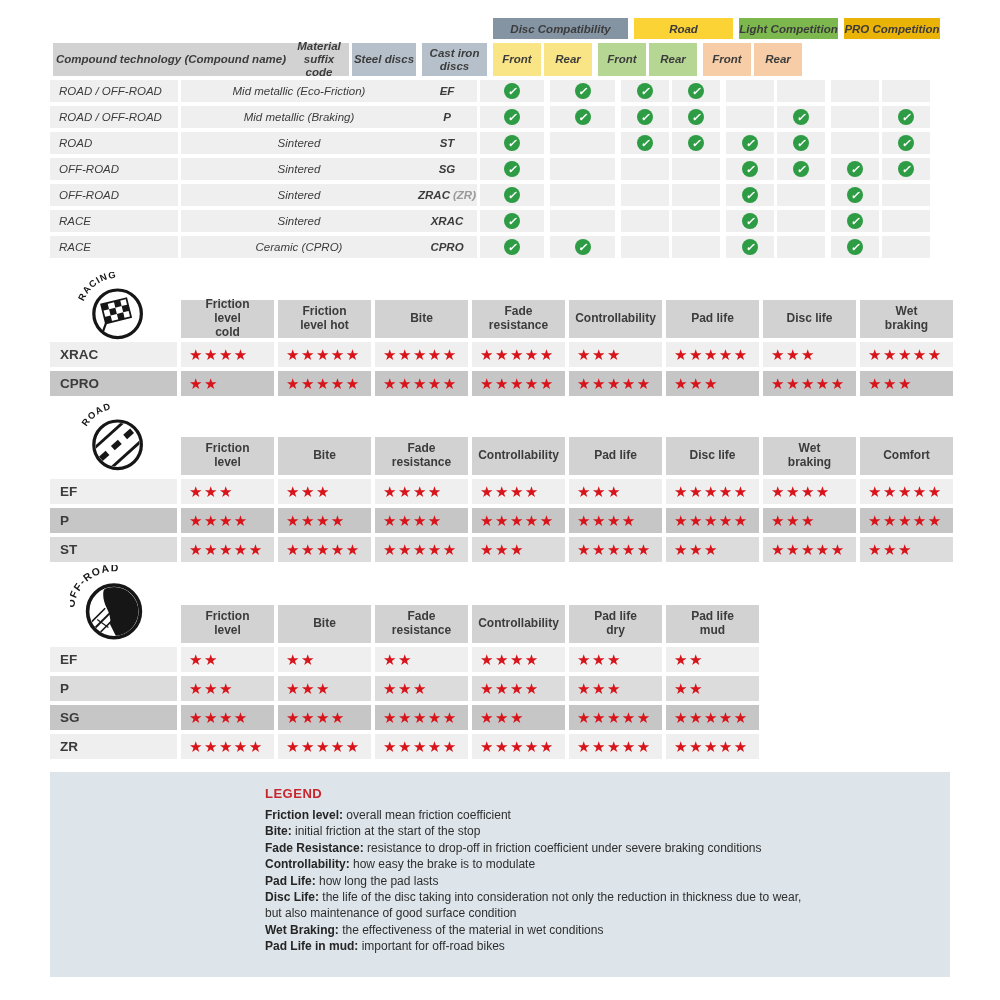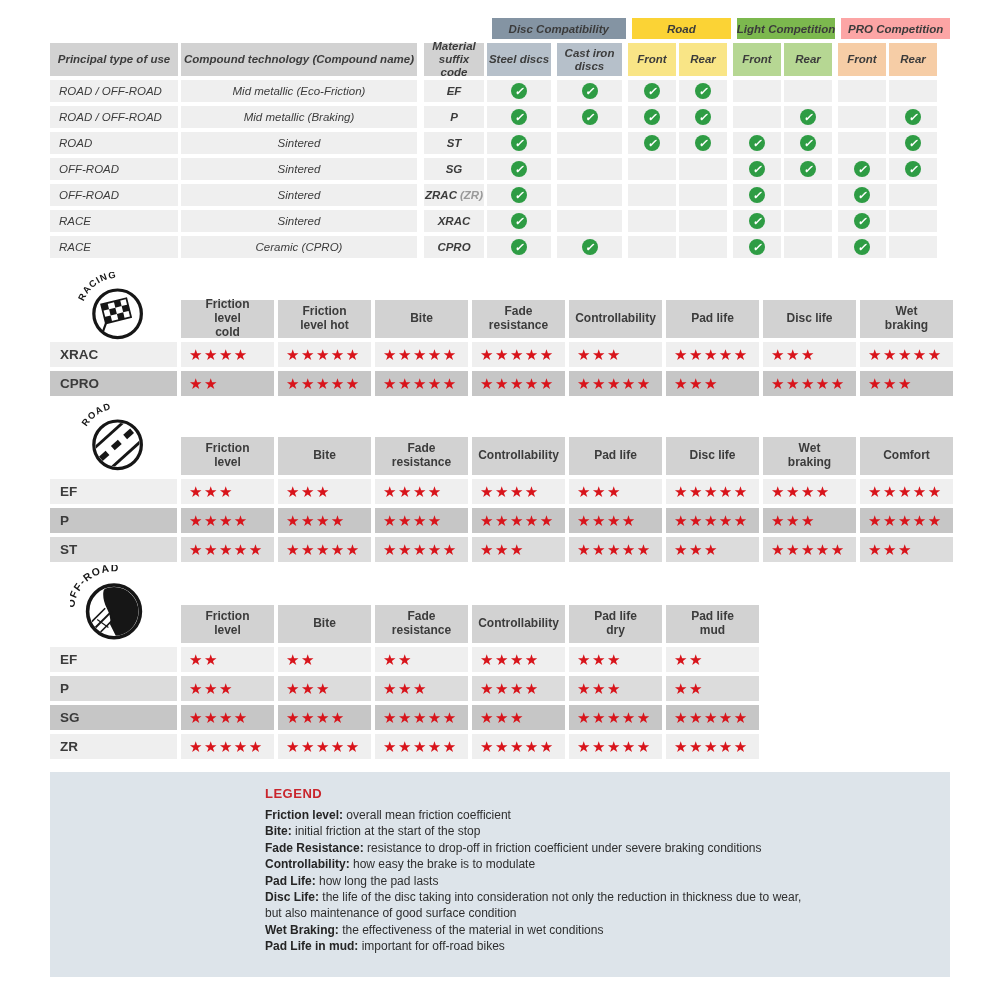--- a/index.html
+++ b/index.html
@@ -13,21 +13,21 @@
   
   .compat{position:absolute;left:50px;top:18px;width:900px;font-style:italic;}
   .ghead-row{height:21px;}
   .ghead{font-weight:bold;font-size:11.5px;color:#3b3b3b;}
   .subhead-row{height:33px;margin-top:4px;}
   .subhead{font-weight:bold;font-size:11.5px;line-height:1.12;}
   .hgray{background:#d2d2d2;}
   .compat-datarow{height:22px;margin-top:4px;font-size:11.5px;}
   .c-use{width:128px;justify-content:flex-start;padding-left:9px;text-align:left;}
   .c-tech{width:236px;margin-left:3px;}
-  .c-code{width:60px;margin-left:7px;font-weight:bold;}
+  .c-code{width:60px;margin-left:0;font-weight:bold;}
   .code-note{color:#9a9a9a;font-weight:bold;margin-left:3px;}
   .spacer{background:transparent;}
   .check{width:16px;height:16px;border-radius:50%;color:#fff;font-size:11px;font-weight:bold;display:flex;align-items:center;justify-content:center;line-height:1;}
 
   
   .rt{position:absolute;left:50px;width:910px;}
   .rt-icon{position:absolute;left:28px;top:0;}
   .rt-icon.big{left:20px;}
   .rt-h-row{height:38px;}
   .rt-h{width:93px;margin-left:4px;background:#d2d2d2;font-weight:bold;font-size:12px;line-height:1.15;padding:0 22px;}
@@ -51,24 +51,23 @@
 <body>
 
 <div class="page">
 
   <section class="compat" id="compat">
       <div class="row ghead-row">
         <div class="cell spacer" style="width: 440px;"></div>
         <div class="cell ghead" style="width: 135px; margin-left: 3px; background: rgb(132, 148, 163);">Disc Compatibility</div>
         <div class="cell ghead" style="width: 99px; margin-left: 6px; background: rgb(251, 211, 53);">Road</div>
         <div class="cell ghead" style="width: 99px; margin-left: 6px; background: rgb(124, 184, 78);">Light Competition</div>
-        <div class="cell ghead" style="width: 109px; margin-left: 6px; background: #fca5a5;">PRO Competition</div>
+        <div class="cell ghead" style="width: 96px; margin-left: 6px; background: #eab308;">PRO Competition</div>
       </div>
       <div class="row subhead-row">
-        <div class="cell subhead hgray c-use" style="justify-content: center; padding-left: 0px; text-align: center;">Principal type of use</div>
         <div class="cell subhead hgray c-tech">Compound technology (Compound name)</div>
         <div class="cell subhead hgray c-code" style="font-weight: bold;">Material suffix code</div>
         <div class="cell subhead" style="width: 64px; margin-left: 3px; background: rgb(182, 192, 202);">Steel discs</div>
         <div class="cell subhead" style="width: 65px; margin-left: 6px; background: rgb(182, 192, 202);">Cast iron discs</div>
         <div class="cell subhead" style="width: 48px; margin-left: 6px; background: rgb(249, 229, 134);">Front</div>
         <div class="cell subhead" style="width: 48px; margin-left: 3px; background: rgb(249, 229, 134);">Rear</div>
         <div class="cell subhead" style="width: 48px; margin-left: 6px; background: rgb(182, 215, 147);">Front</div>
         <div class="cell subhead" style="width: 48px; margin-left: 3px; background: rgb(182, 215, 147);">Rear</div>
         <div class="cell subhead" style="width: 48px; margin-left: 6px; background: rgb(246, 205, 166);">Front</div>
         <div class="cell subhead" style="width: 48px; margin-left: 3px; background: rgb(246, 205, 166);">Rear</div>

